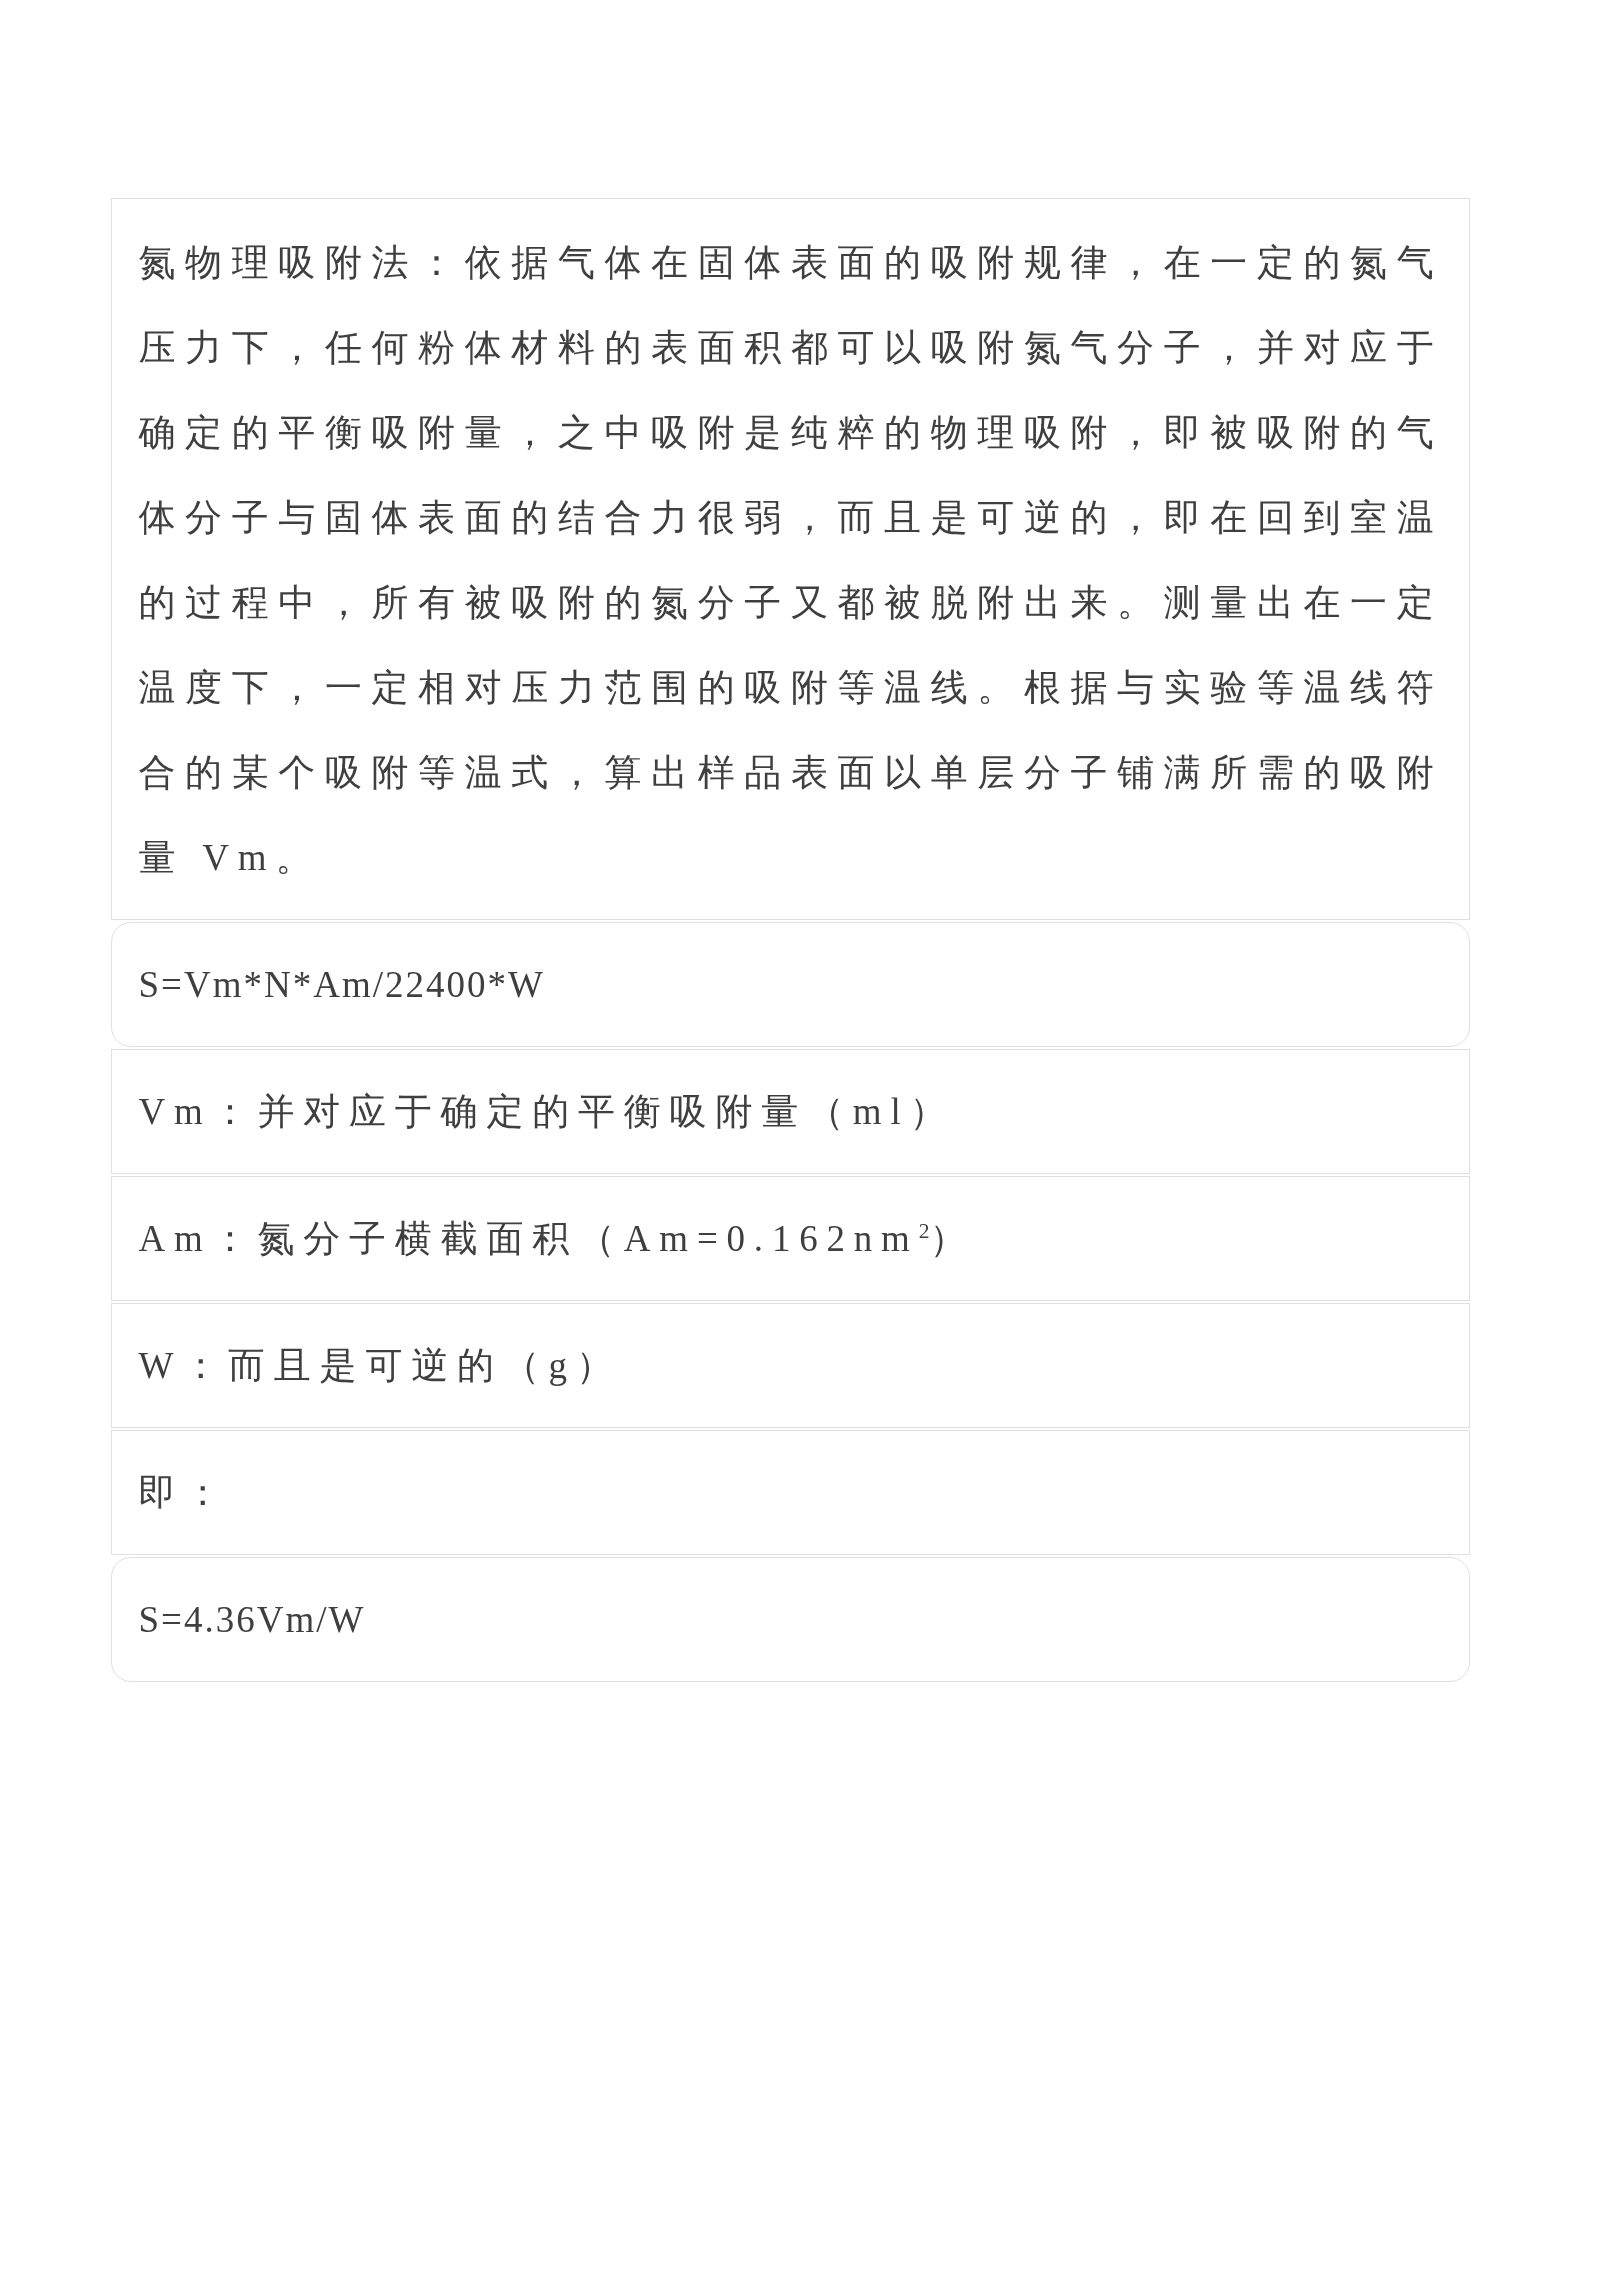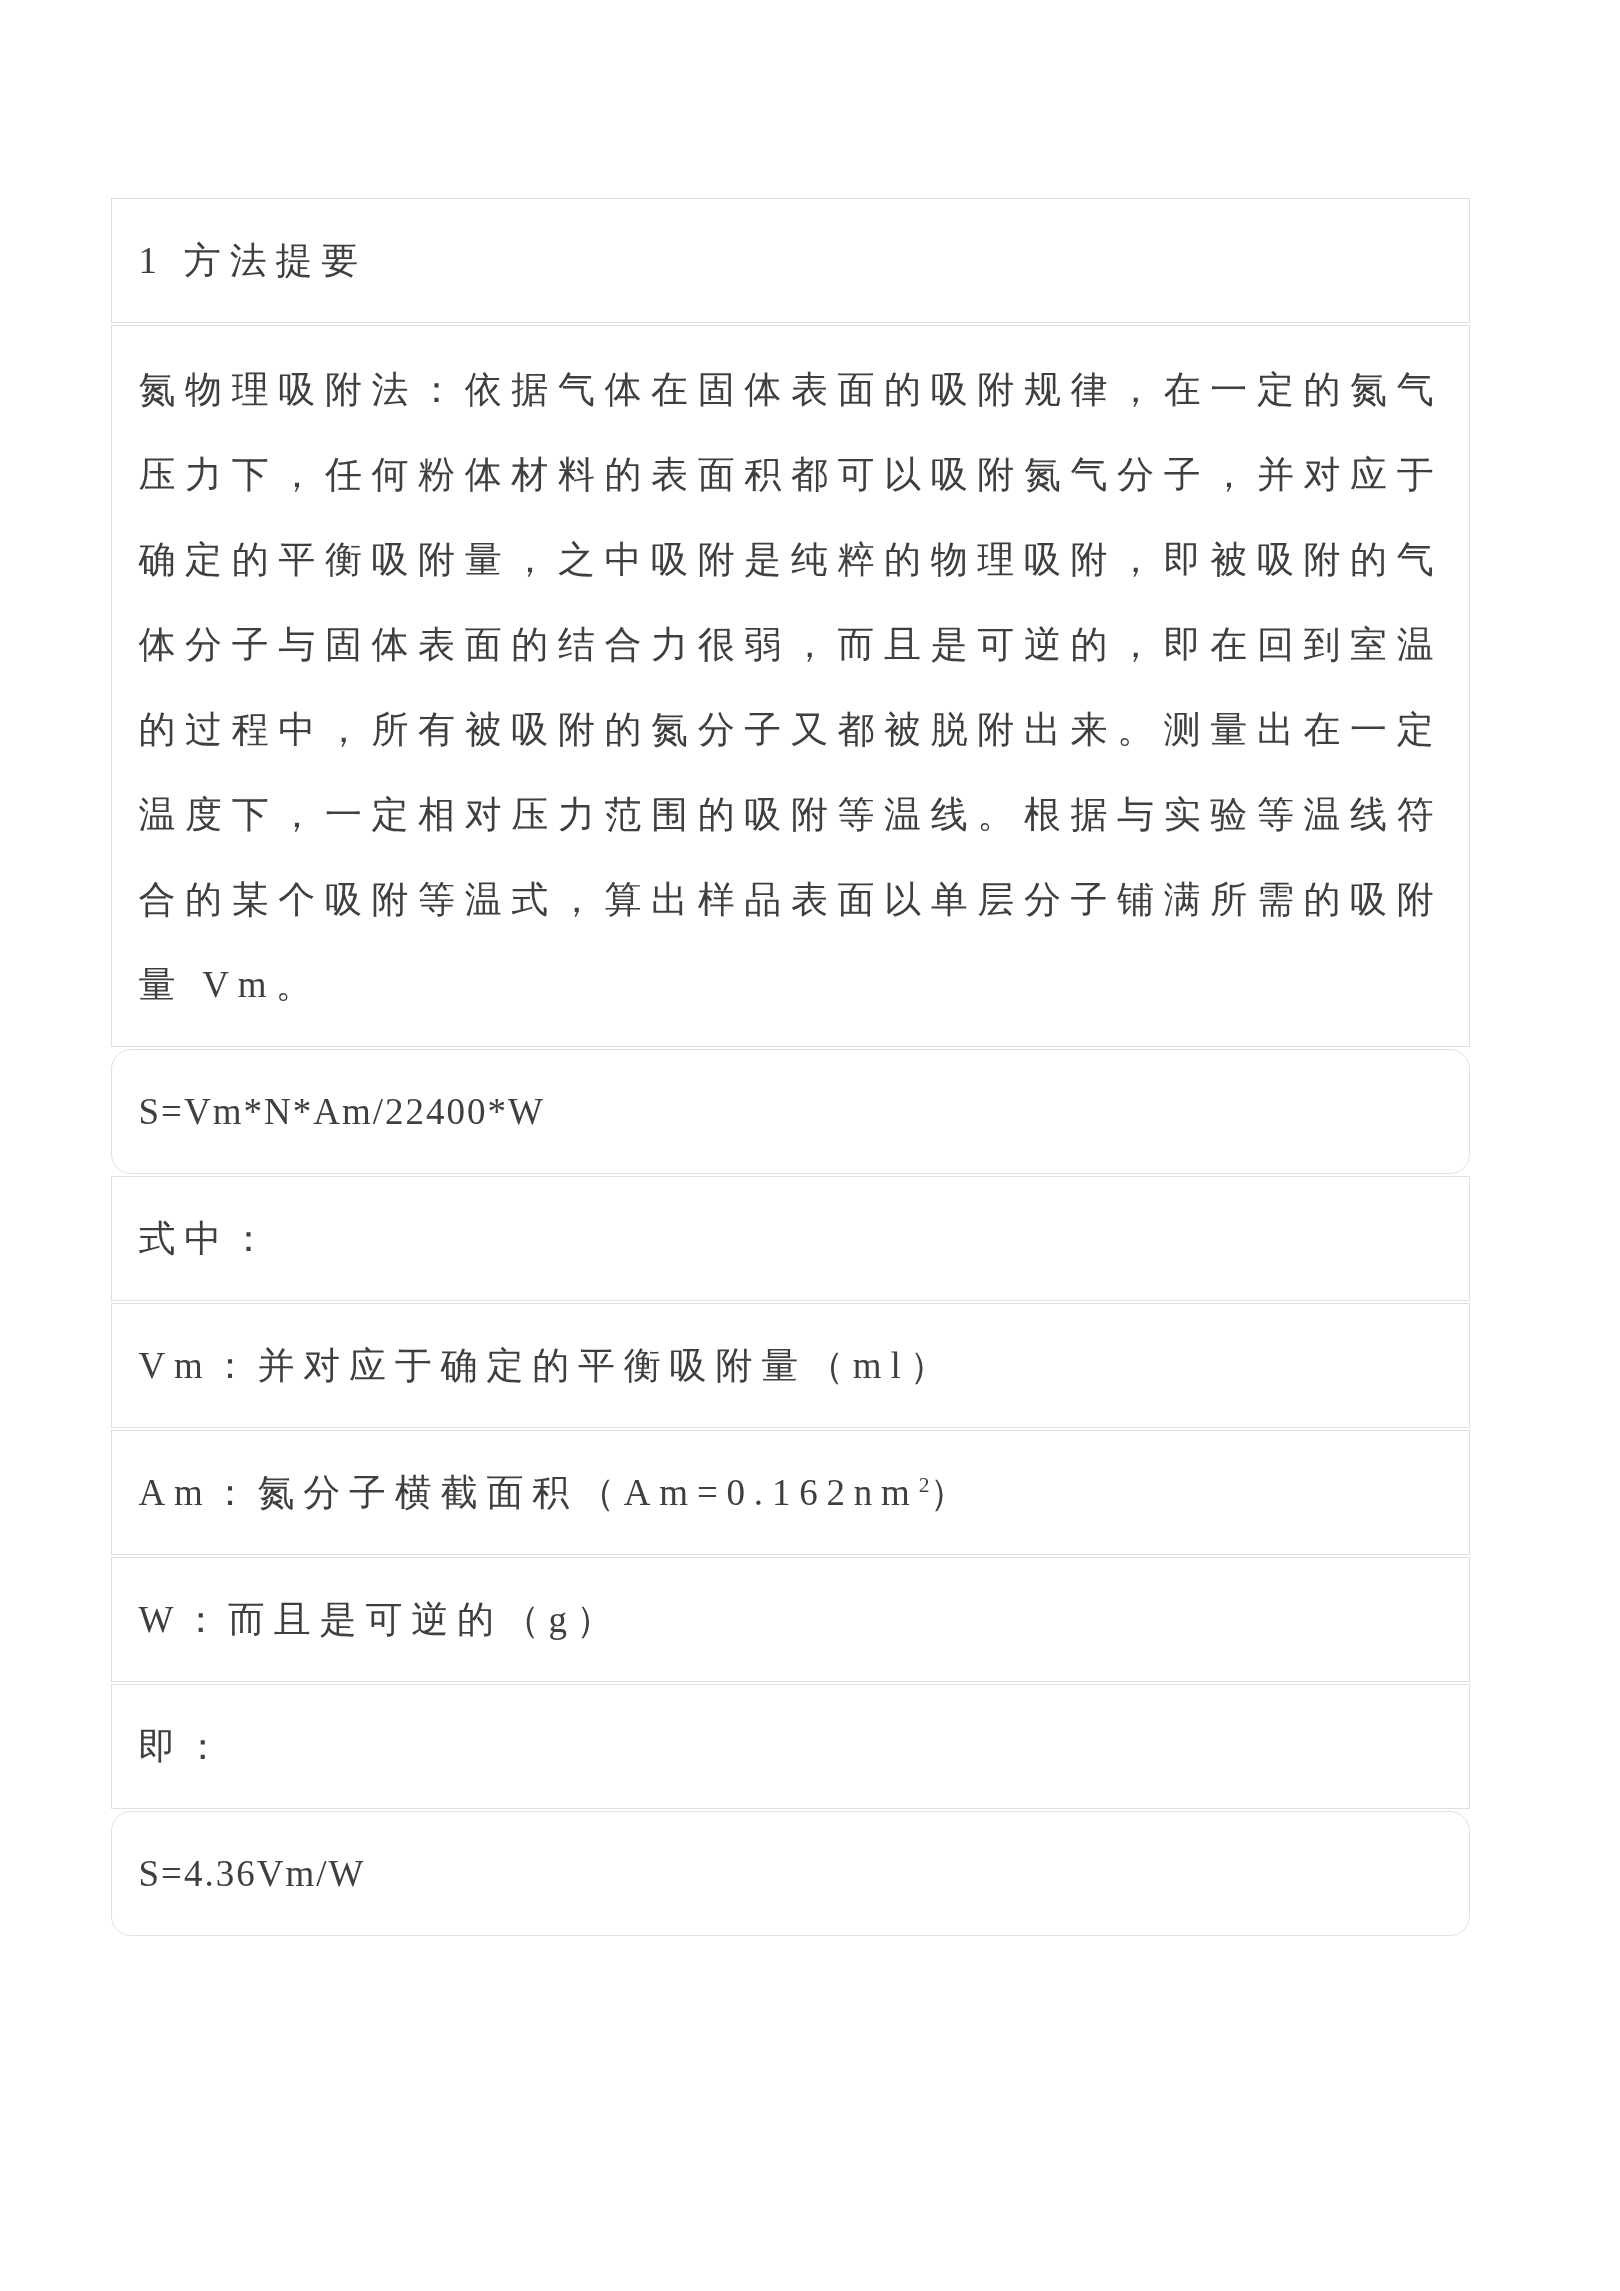--- a/index.html
+++ b/index.html
@@ -50,30 +50,24 @@
     vertical-align: super;
     line-height: 0;
   }
 </style>
 </head>
 <body>
 
 <table class="doc-table">
   <tbody>
     <tr>
-      <td>1 方法提要</td>
-    </tr>
-    <tr>
       <td class="paragraph">氮物理吸附法：依据气体在固体表面的吸附规律，在一定的氮气压力下，任何粉体材料的表面积都可以吸附氮气分子，并对应于确定的平衡吸附量，之中吸附是纯粹的物理吸附，即被吸附的气体分子与固体表面的结合力很弱，而且是可逆的，即在回到室温的过程中，所有被吸附的氮分子又都被脱附出来。测量出在一定温度下，一定相对压力范围的吸附等温线。根据与实验等温线符合的某个吸附等温式，算出样品表面以单层分子铺满所需的吸附量 Vm。</td>
     </tr>
     <tr>
       <td class="latin">S=Vm*N*Am/22400*W</td>
-    </tr>
-    <tr>
-      <td>式中：</td>
     </tr>
     <tr>
       <td>Vm：并对应于确定的平衡吸附量（ml）</td>
     </tr>
     <tr>
       <td><span>Am：氮分子横截面积（Am=0.162nm</span><sup class="sq">2</sup><span>）</span></td>
     </tr>
     <tr>
       <td>W：而且是可逆的（g）</td>
     </tr>

